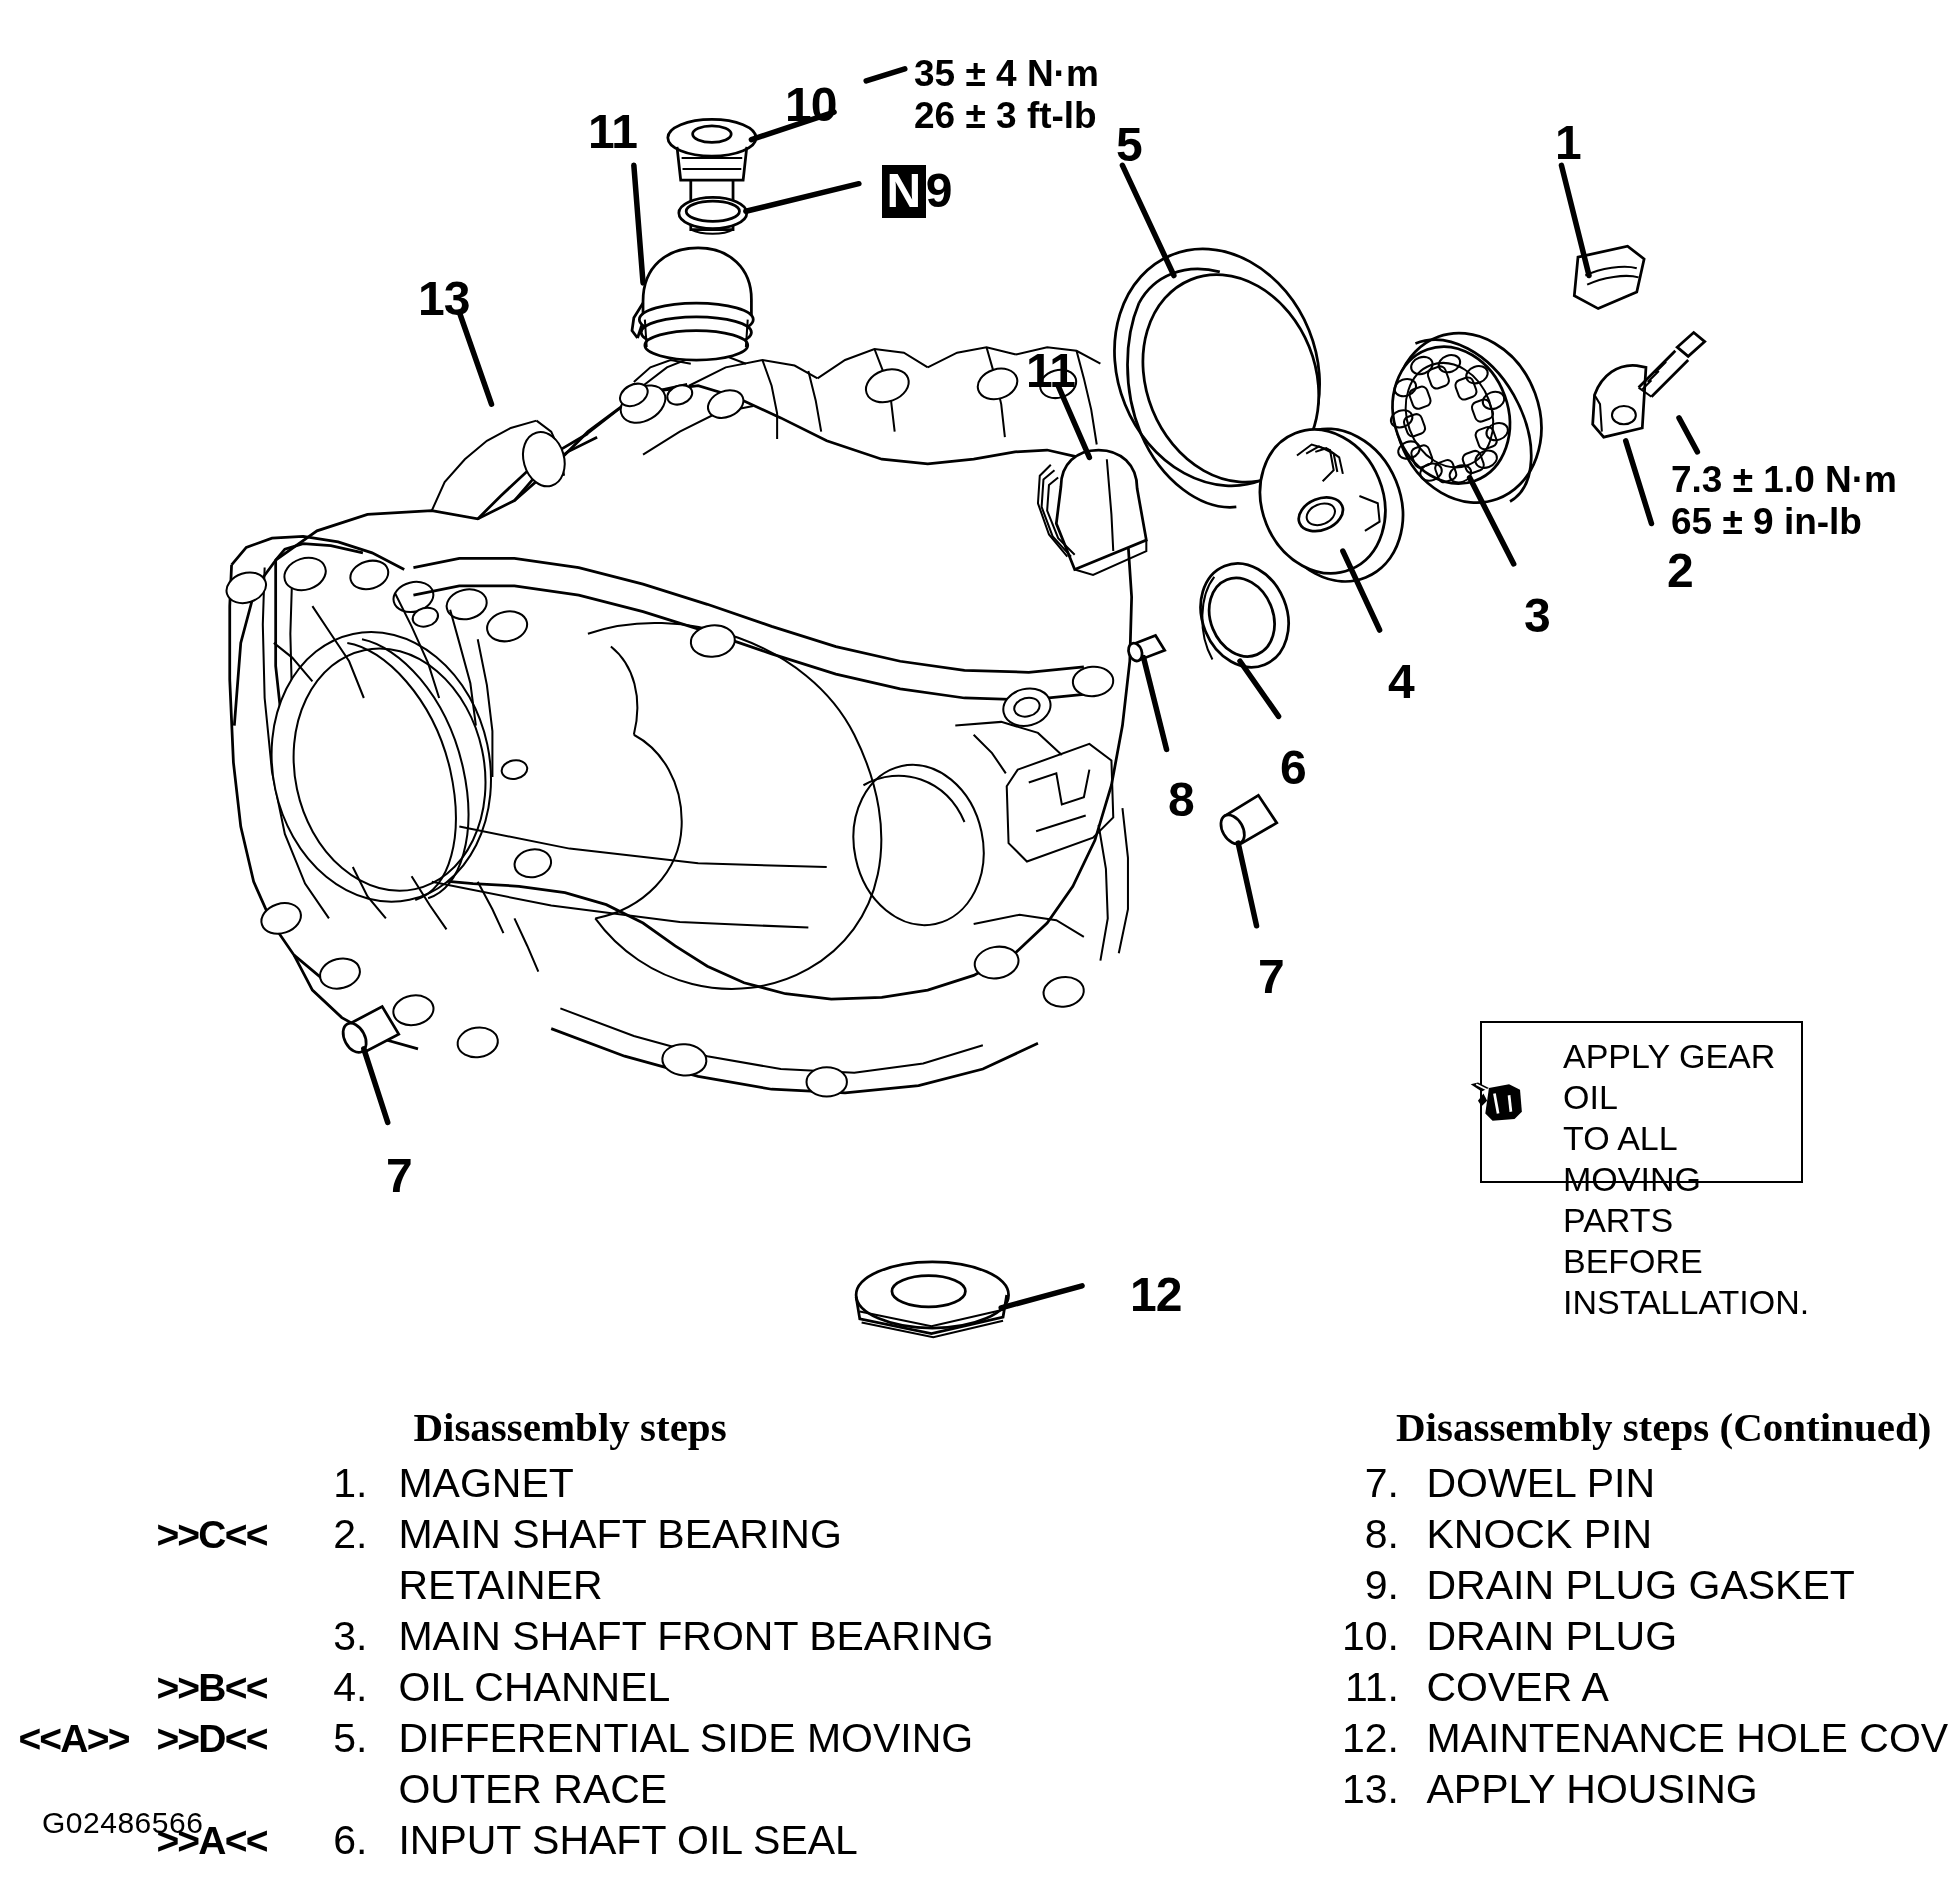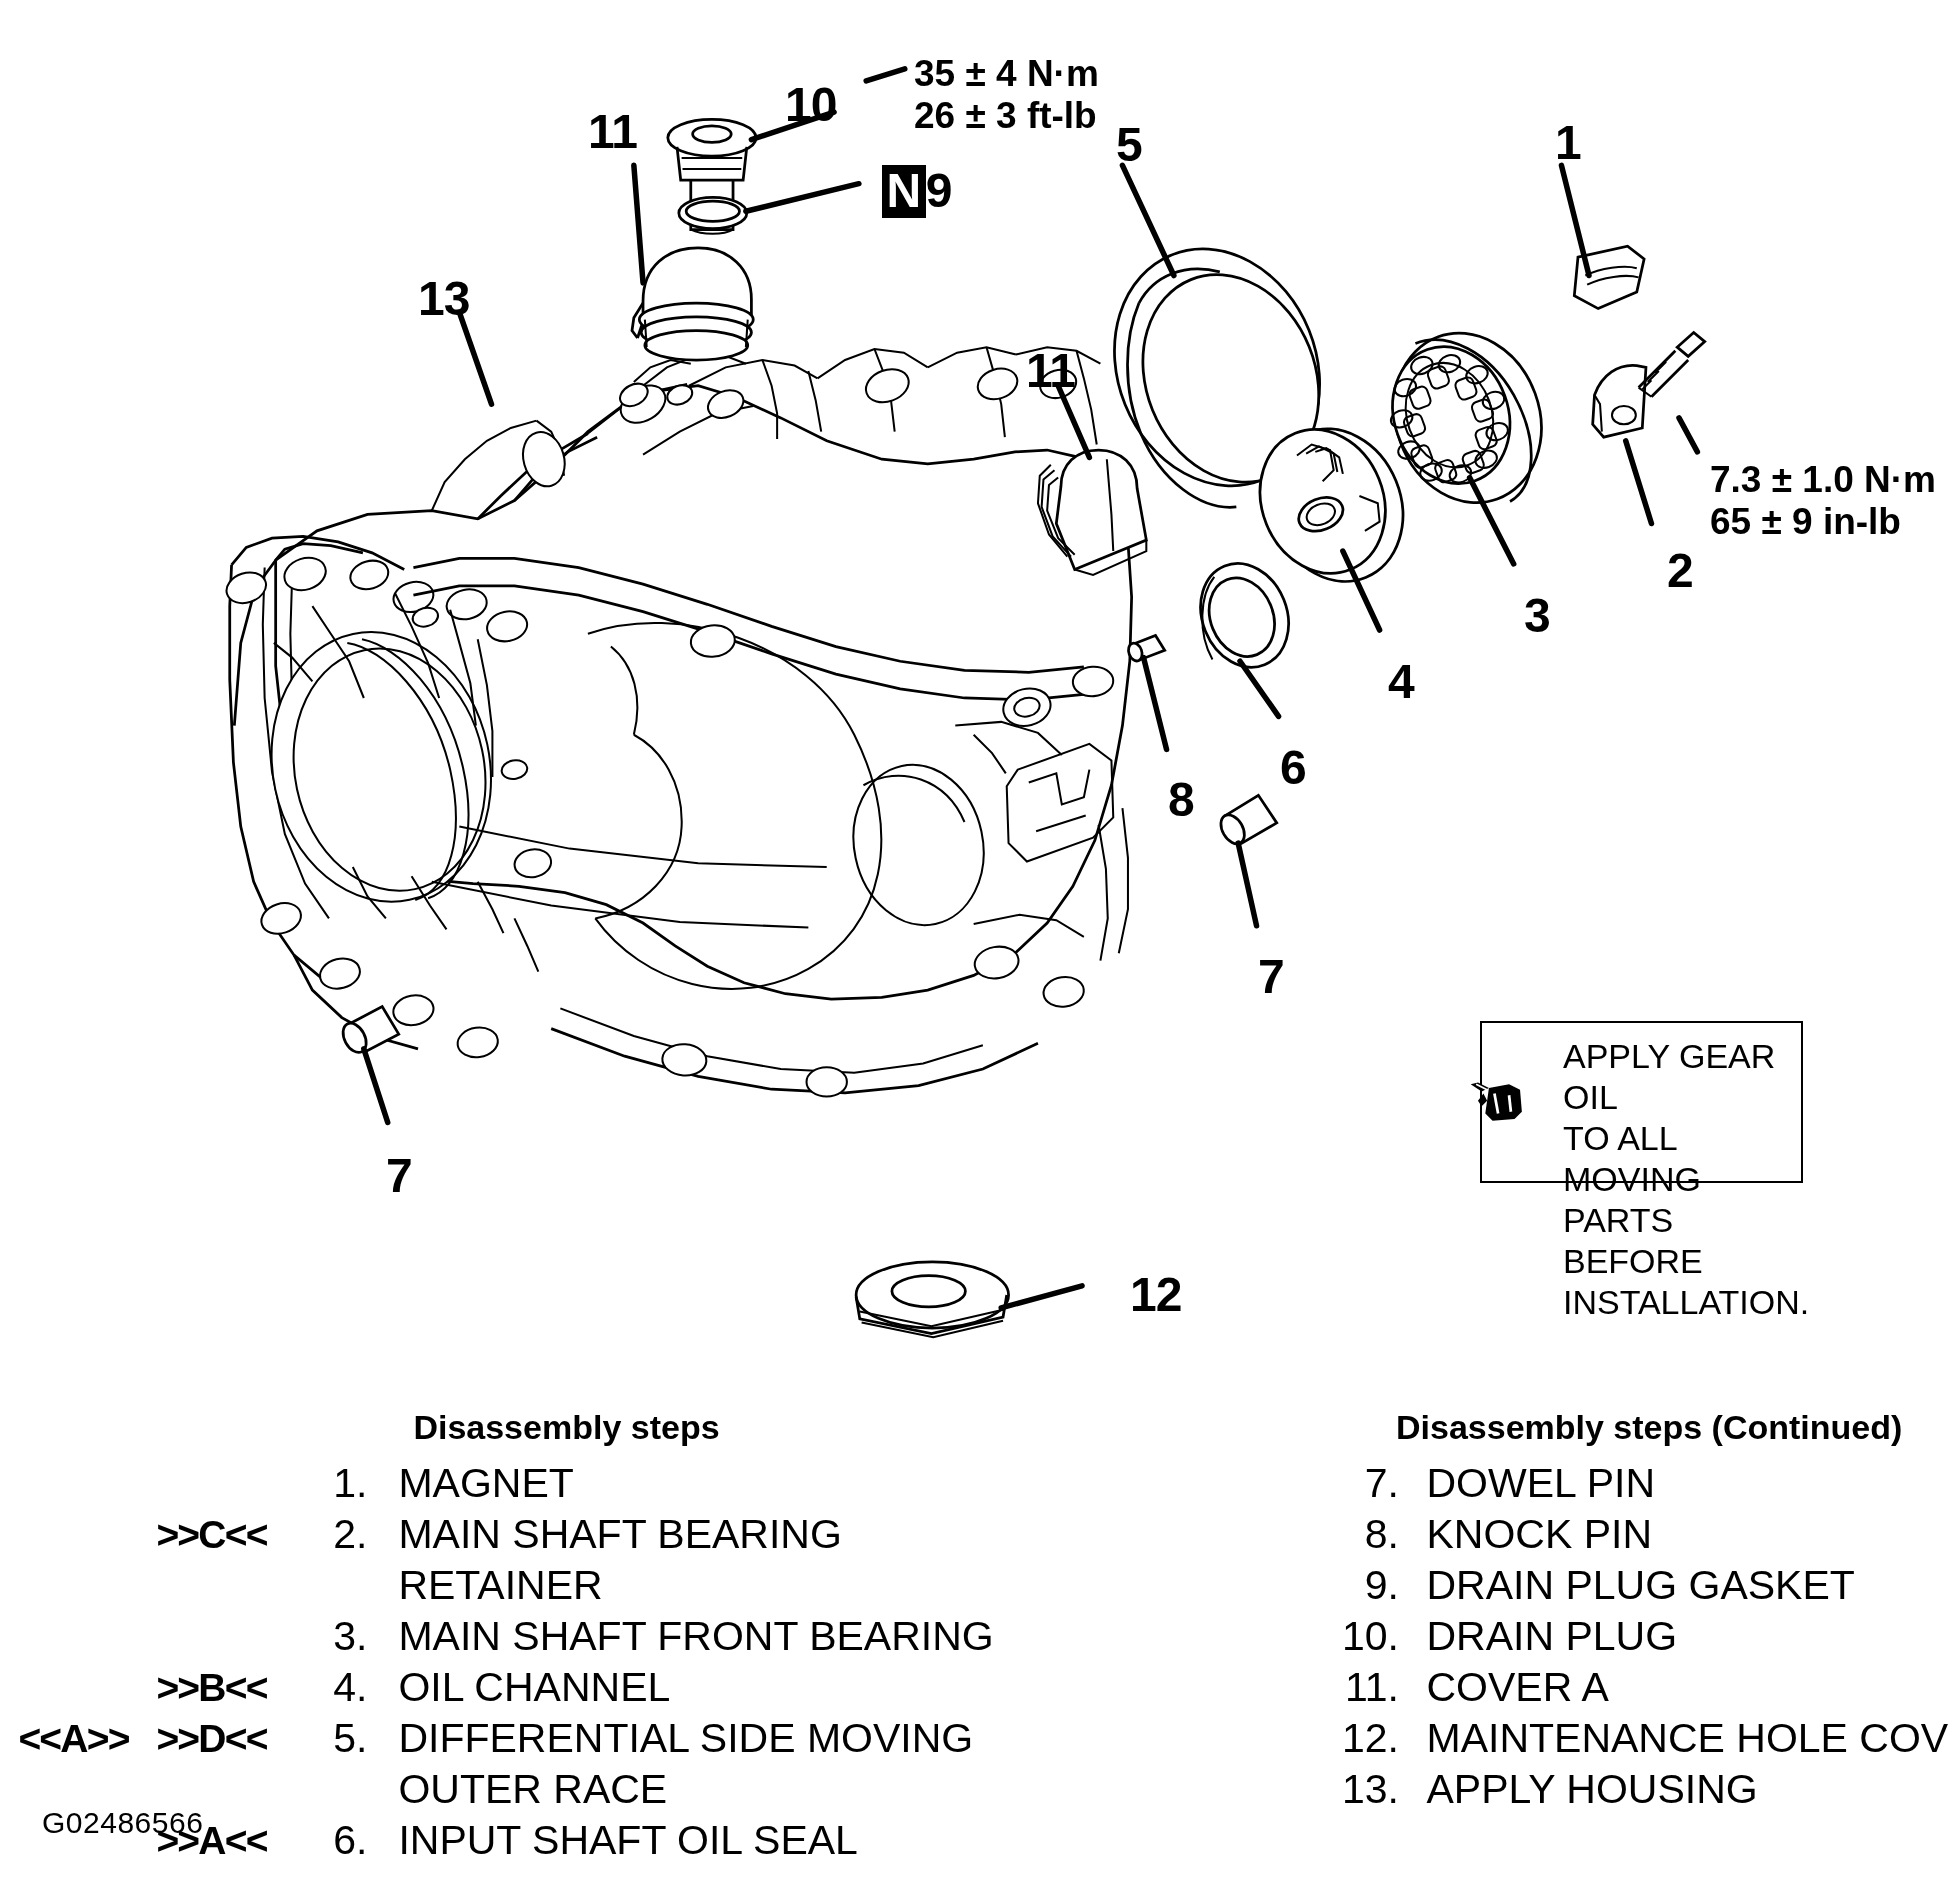--- a/index.html
+++ b/index.html
@@ -47,23 +47,23 @@
   #notetext{
     font-family:"Liberation Sans", sans-serif;
     font-size:34px;
     line-height:41px;
     white-space:pre-line;
     padding:13px 0 0 72px;
   }
 
   
   .steps-title{
-    font-family:Liberation Sans, sans-serif;
+    font-family:Liberation Serif, serif;
     font-weight:bold;
-    font-size:34px;
+    font-size:41px;
     line-height:48px;
     white-space:nowrap;
   }
   .step-row{
     display:flex;
     align-items:flex-start;
     font-size:41px;
     line-height:51px;
     white-space:nowrap;
   }
@@ -387,21 +387,21 @@
 
   <div class="abs" style="left:914px;top:53px;">
     <div class="torque">35 ± 4 N·m</div>
     <div class="torque">26 ± 3 ft-lb</div>
   </div>
 
   <div class="abs nbox-wrap" style="left:854px;top:165px;">
     <span class="nbox">N</span><span>9</span>
   </div>
 
-  <div class="abs" style="left:1710px;top:459px;">
+  <div class="abs" style="left:1671px;top:459px;">
     <div class="torque">7.3 ± 1.0 N·m</div>
     <div class="torque">65 ± 9 in-lb</div>
   </div>
 
   <div class="abs" id="notebox" style="left:1480px;top:1021px;width:323px;height:162px;padding-left:9px;">
     <div id="notetext">APPLY GEAR OIL
 TO ALL MOVING
 PARTS BEFORE
 INSTALLATION.</div>
   </div>

